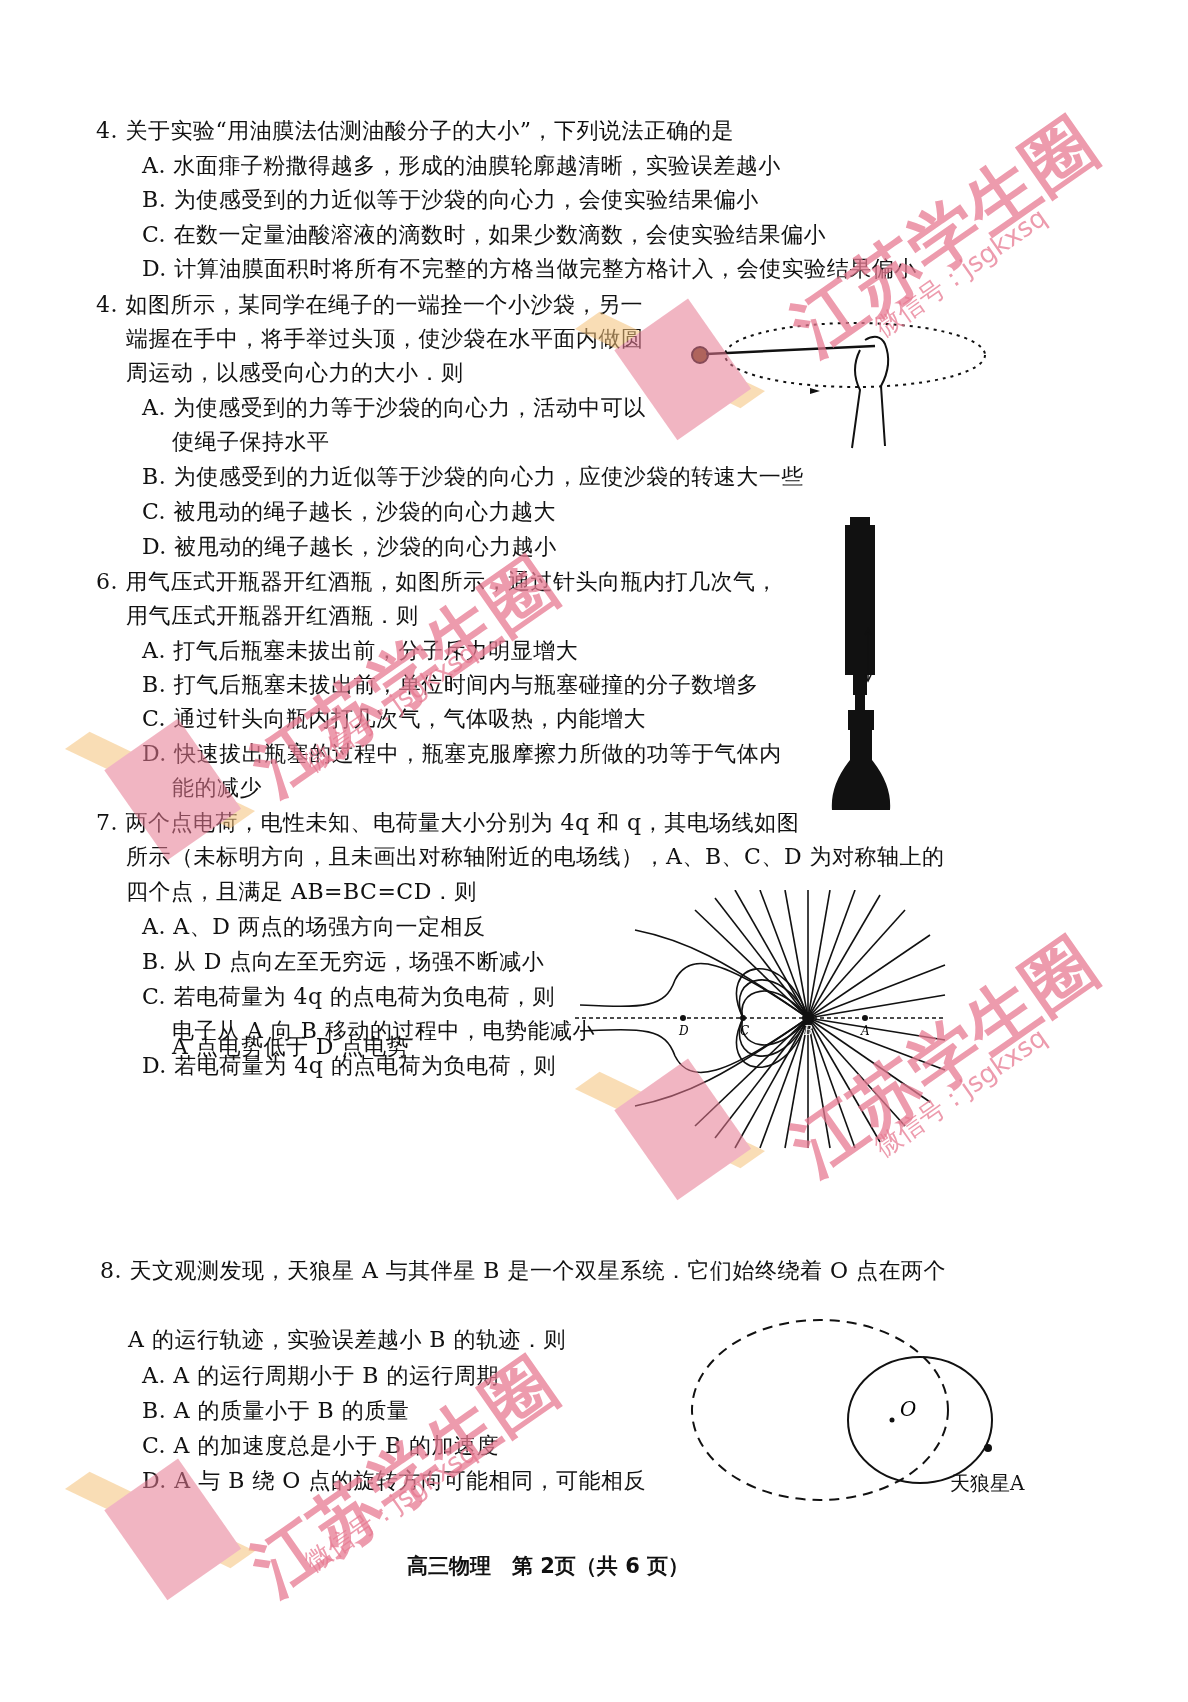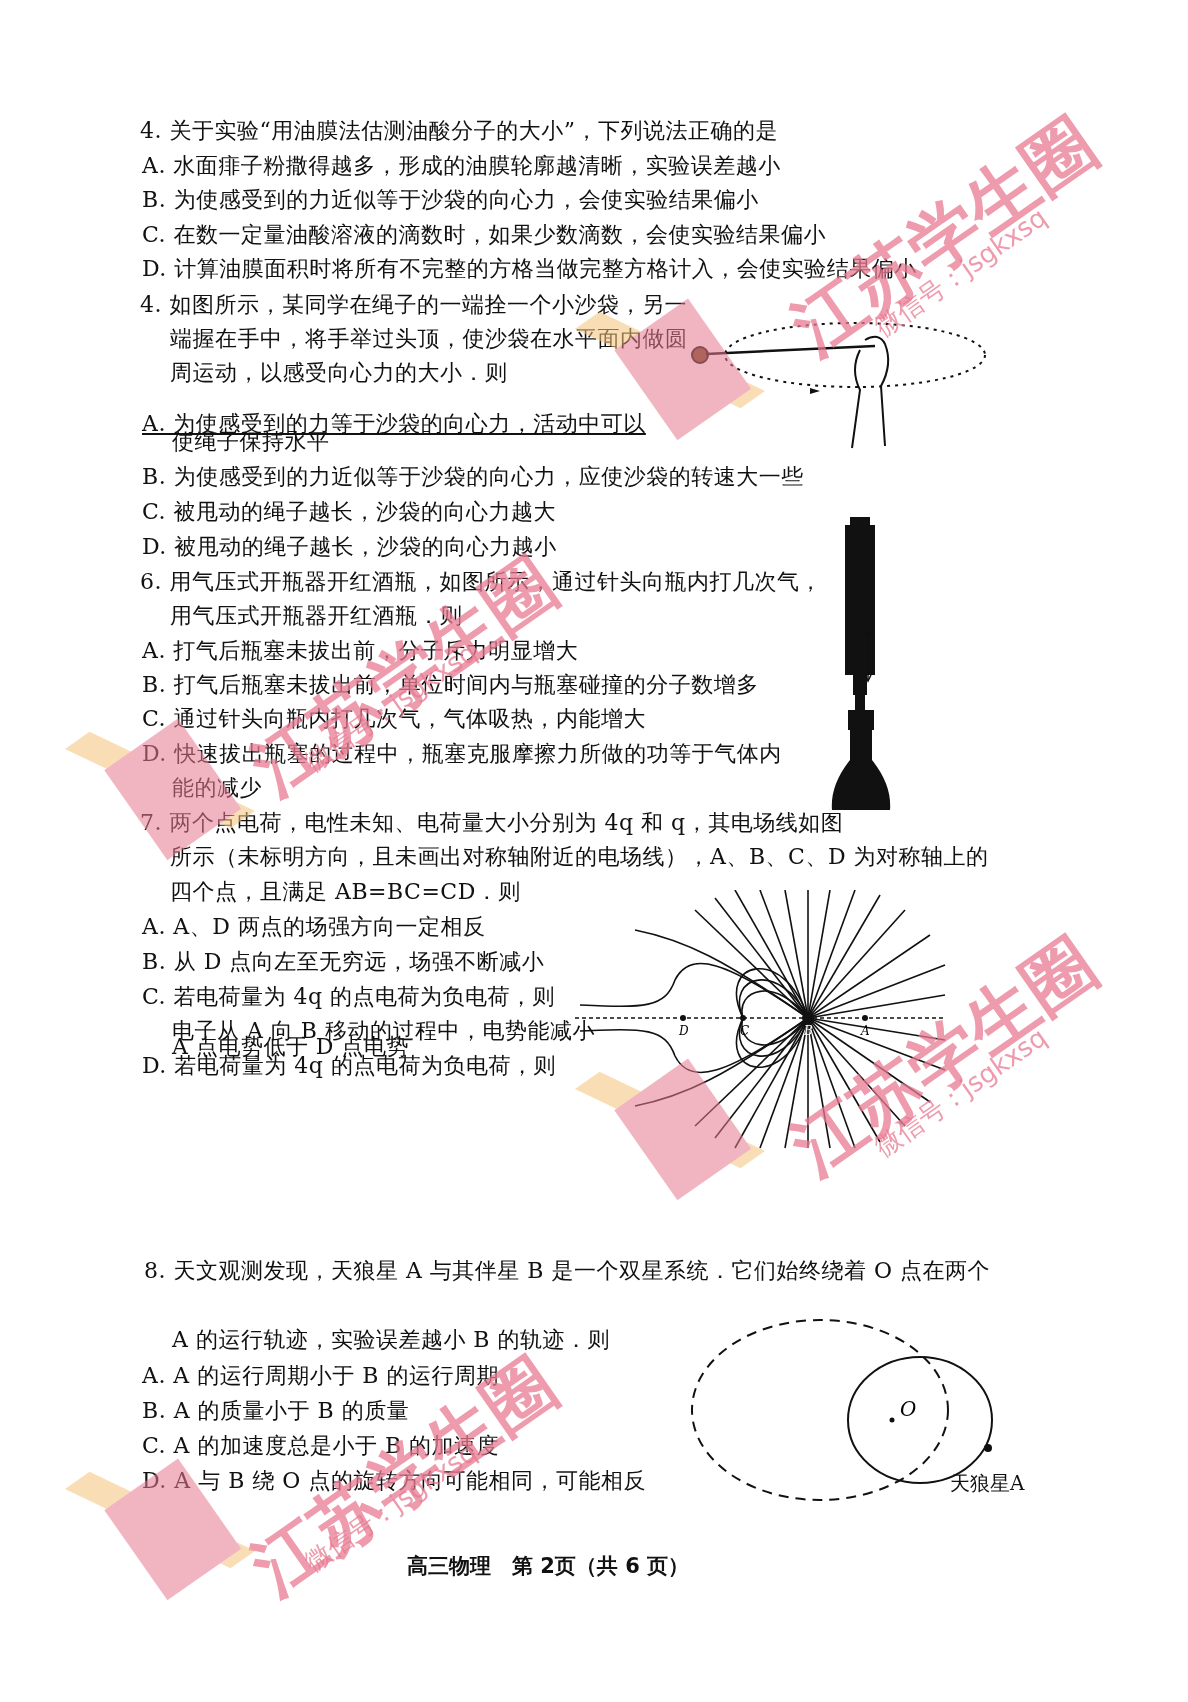--- a/index.html
+++ b/index.html
@@ -1,20 +1,20 @@
 <!DOCTYPE html>
 <html><head>
 <meta charset="utf-8">
 <style>
   html, body { margin: 0; padding: 0; background: #ffffff; }
   body { width: 1188px; height: 1702px; position: relative; overflow: hidden;
          font-family: "DejaVu Serif", "Liberation Serif", serif; color: #111; }
   .page { position: absolute; left: 0; top: 0; width: 1188px; height: 1702px; }
   .line { position: absolute; font-size: 22px; line-height: 30px; white-space: nowrap; letter-spacing: 0.5px; }
-  .stem { font-weight: normal; margin-left: 44px; }
+  .stem { font-weight: normal; }
   .opt { }
   .footer { position: absolute; top: 1552px; left: 0; width: 1096px; text-align: center;
             font-family: "DejaVu Sans", "Liberation Sans", sans-serif; font-weight: bold; font-size: 21px; }
   .figure { position: absolute; }
   .wm { position: absolute; pointer-events: none; opacity: 0.55; }
   .wm-text { position: absolute; color: #e77a92; font-family: "DejaVu Sans", sans-serif; font-weight: bold; white-space: nowrap; pointer-events:none; opacity:0.75; }
   .wm-sub { position: absolute; color: #e77a92; font-family: "DejaVu Sans", sans-serif; white-space: nowrap; pointer-events:none; opacity:0.75; }
   .fig-label { position: absolute; font-family: "DejaVu Serif", serif; font-size: 20px; }
 </style>
 </head>
@@ -24,21 +24,21 @@
 
   <div class="line stem" style="left:96px;top:116px;">4. 关于实验“用油膜法估测油酸分子的大小”，下列说法正确的是</div>
   <div class="line opt" style="left:142px;top:151px;">A. 水面痱子粉撒得越多，形成的油膜轮廓越清晰，实验误差越小</div>
   <div class="line opt" style="left:142px;top:185px;">B. 为使感受到的力近似等于沙袋的向心力，会使实验结果偏小</div>
   <div class="line opt" style="left:142px;top:220px;">C. 在数一定量油酸溶液的滴数时，如果少数滴数，会使实验结果偏小</div>
   <div class="line opt" style="left:142px;top:254px;">D. 计算油膜面积时将所有不完整的方格当做完整方格计入，会使实验结果偏小</div>
 
   <div class="line stem" style="left:96px;top:290px;">4. 如图所示，某同学在绳子的一端拴一个小沙袋，另一</div>
   <div class="line stem" style="left:126px;top:324px;">端握在手中，将手举过头顶，使沙袋在水平面内做圆</div>
   <div class="line stem" style="left:126px;top:358px;">周运动，以感受向心力的大小．则</div>
-  <div class="line opt" style="left:142px;top:409px;text-decoration:underline;">A. 为使感受到的力等于沙袋的向心力，活动中可以</div>
+  <div class="line opt" style="left:142px;top:393px;">A. 为使感受到的力等于沙袋的向心力，活动中可以</div>
   <div class="line opt" style="left:172px;top:427px;">使绳子保持水平</div>
   <div class="line opt" style="left:142px;top:462px;">B. 为使感受到的力近似等于沙袋的向心力，应使沙袋的转速大一些</div>
   <div class="line opt" style="left:142px;top:497px;">C. 被甩动的绳子越长，沙袋的向心力越大</div>
   <div class="line opt" style="left:142px;top:532px;">D. 被甩动的绳子越长，沙袋的向心力越小</div>
 
   <svg class="figure" style="left:680px;top:310px;" width="310" height="140">
     <ellipse cx="175" cy="45" rx="130" ry="32" fill="none" stroke="#111" stroke-width="2" stroke-dasharray="3,5"></ellipse>
     <circle cx="20" cy="45" r="8" fill="#6b4a1a" stroke="#111" stroke-width="2"></circle>
     <line x1="26" y1="44" x2="195" y2="36" stroke="#111" stroke-width="2.5"></line>
     <path d="M185,30 q14,-8 20,4 q8,20 -4,42 l4,60 M180,40 q-10,20 0,40 l-8,58" fill="none" stroke="#111" stroke-width="2"></path>

